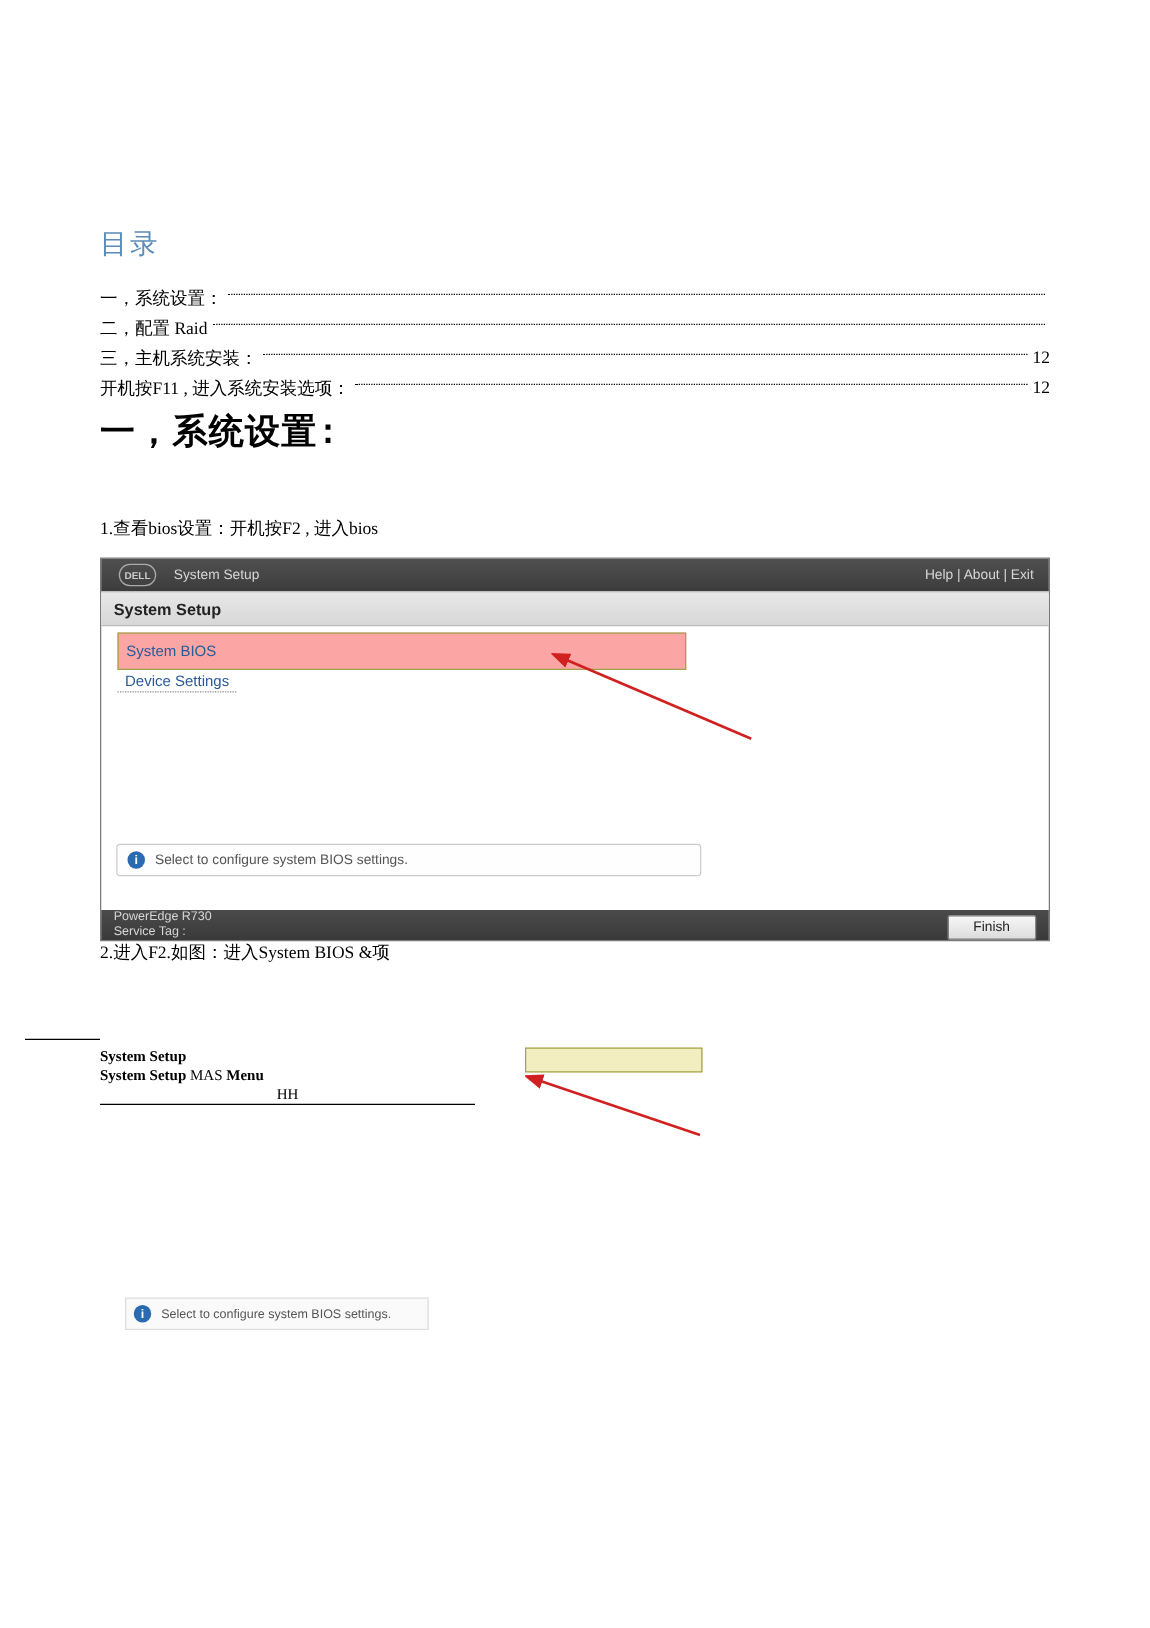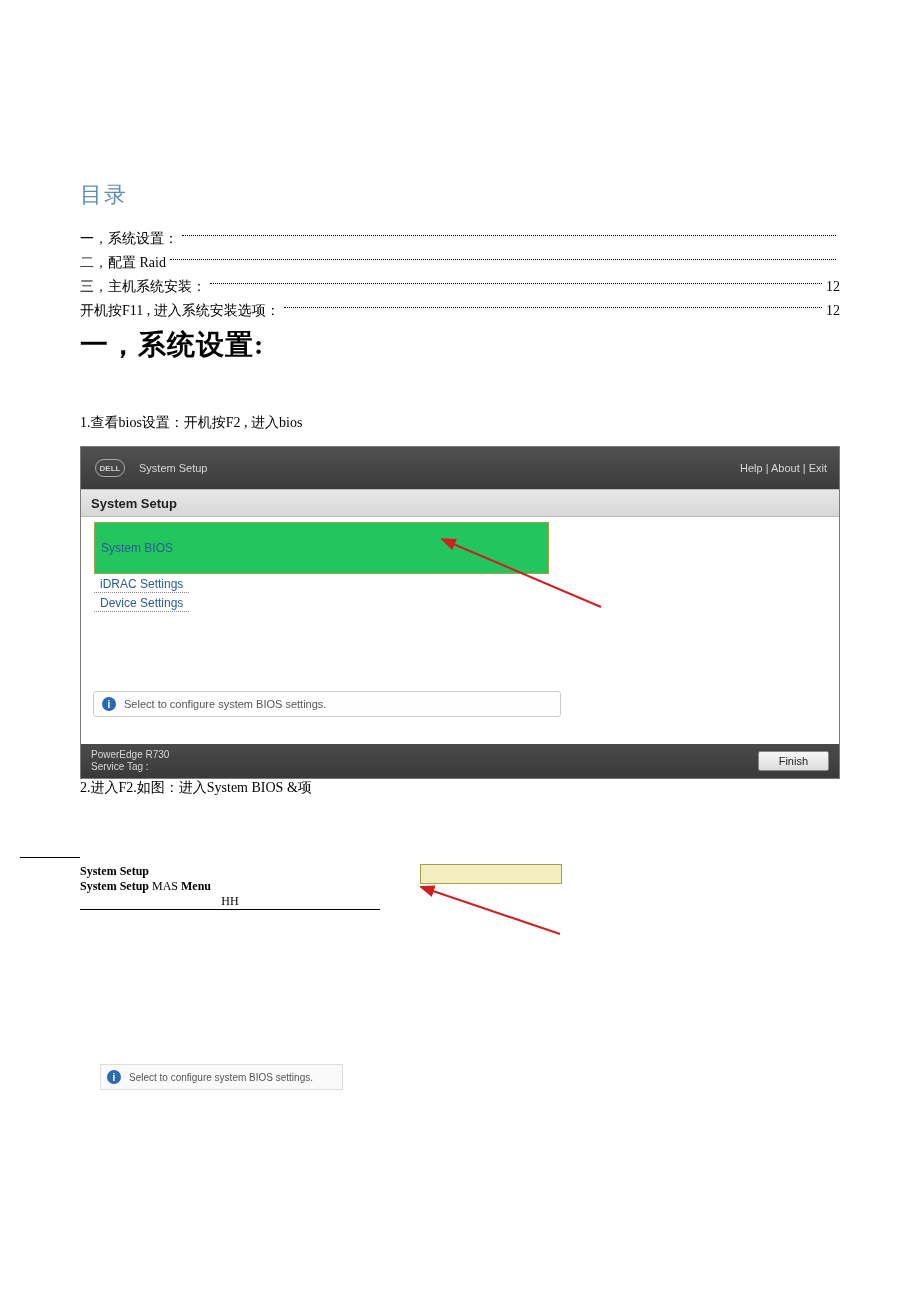--- a/index.html
+++ b/index.html
@@ -34,33 +34,34 @@
     margin: 0 4px;
     position: relative;
     top: -4px;
   }
   .toc-line .pg { flex: 0 0 auto; }
   .section-heading {
     font-size: 28px;
     font-weight: bold;
     margin-bottom: 50px;
     letter-spacing: 1px;
+    font-family: Liberation Mono, monospace;
   }
   .body-text {
     font-size: 14px;
     margin: 10px 0 14px 0;
   }
 
   .bios-wrap {
     border: 1px solid #7a7a7a;
     background: #fff;
     margin-top: 4px;
   }
   .bios-topbar {
-    height: 42px;
+    height: 26px;
     display: flex;
     align-items: center;
     color: #d7d7d7;
     font-family: Arial, sans-serif;
     font-size: 11px;
     background: linear-gradient(#505050,#3c3c3c);
   }
   .dell-badge {
     width: 28px; height: 16px;
     border: 1px solid #aaa;
@@ -90,23 +91,23 @@
   .bios-body {
     position: relative;
     padding: 4px 12px 0 12px;
     min-height: 170px;
   }
   .bios-panel-left {
     width: 455px;
     border: 1px solid transparent;
   }
   .menu-highlight {
-    background: #22c55e;
+    background: #fca5a5;
     border: 1px solid #a2a24a;
-    padding: 18px 6px;
+    padding: 7px 6px;
     font-family: Arial, sans-serif;
     font-size: 12px;
     color: #2a5a99;
     position: relative;
   }
   .menu-link {
     padding: 2px 6px 1px 6px;
     font-family: Arial, sans-serif;
     font-size: 12px;
     color: #2a5a99;
@@ -135,23 +136,23 @@
     color: #555;
   }
   .info-icon {
     width:14px;height:14px;border-radius:50%;
     background:#2a6ab0;color:#fff;
     font-size:10px;font-weight:bold;
     display:flex;align-items:center;justify-content:center;
     margin-right:8px;
   }
   .bios-footer {
-    height: 34px;
+    height: 24px;
     background: linear-gradient(#4a4a4a,#3a3a3a);
-    display:flex; align-items:center;
+    display:flex; align-items:flex-end;
     color:#d7d7d7; font-family: Arial, sans-serif; font-size:10px;
     padding: 0 10px;
     margin-top: 27px;
   }
   .bios-footer .model { flex:1; line-height:12px; }
   .finish-btn {
     background: linear-gradient(#f7f7f7,#dcdcdc);
     border: 1px solid #888;
     color:#222;
     font-size:11px;
@@ -214,21 +215,20 @@
   <div class="bios-wrap">
     <div class="bios-topbar">
       <span class="dell-badge">DELL</span>
       <span class="title">System Setup</span>
       <span class="links">Help | About | Exit</span>
     </div>
     <div class="bios-subhead">System Setup</div>
     <div class="bios-body">
       <div class="bios-panel-left">
         <div class="menu-highlight">System BIOS</div>
-        <div><span class="menu-link">iDRAC Settings</span></div>
         <div><span class="menu-link">Device Settings</span></div>
       </div>
       <svg class="arrow-svg" viewBox="0 0 170 80">
         <defs>
           <marker id="ah1" markerWidth="10" markerHeight="10" refX="2" refY="3" orient="auto">
             <path d="M0,0 L0,6 L8,3 z" fill="#d02020"></path>
           </marker>
         </defs>
         <line x1="160" y1="70" x2="10" y2="6" stroke="#d02020" stroke-width="2" marker-end="url(#ah1)"></line>
       </svg>

